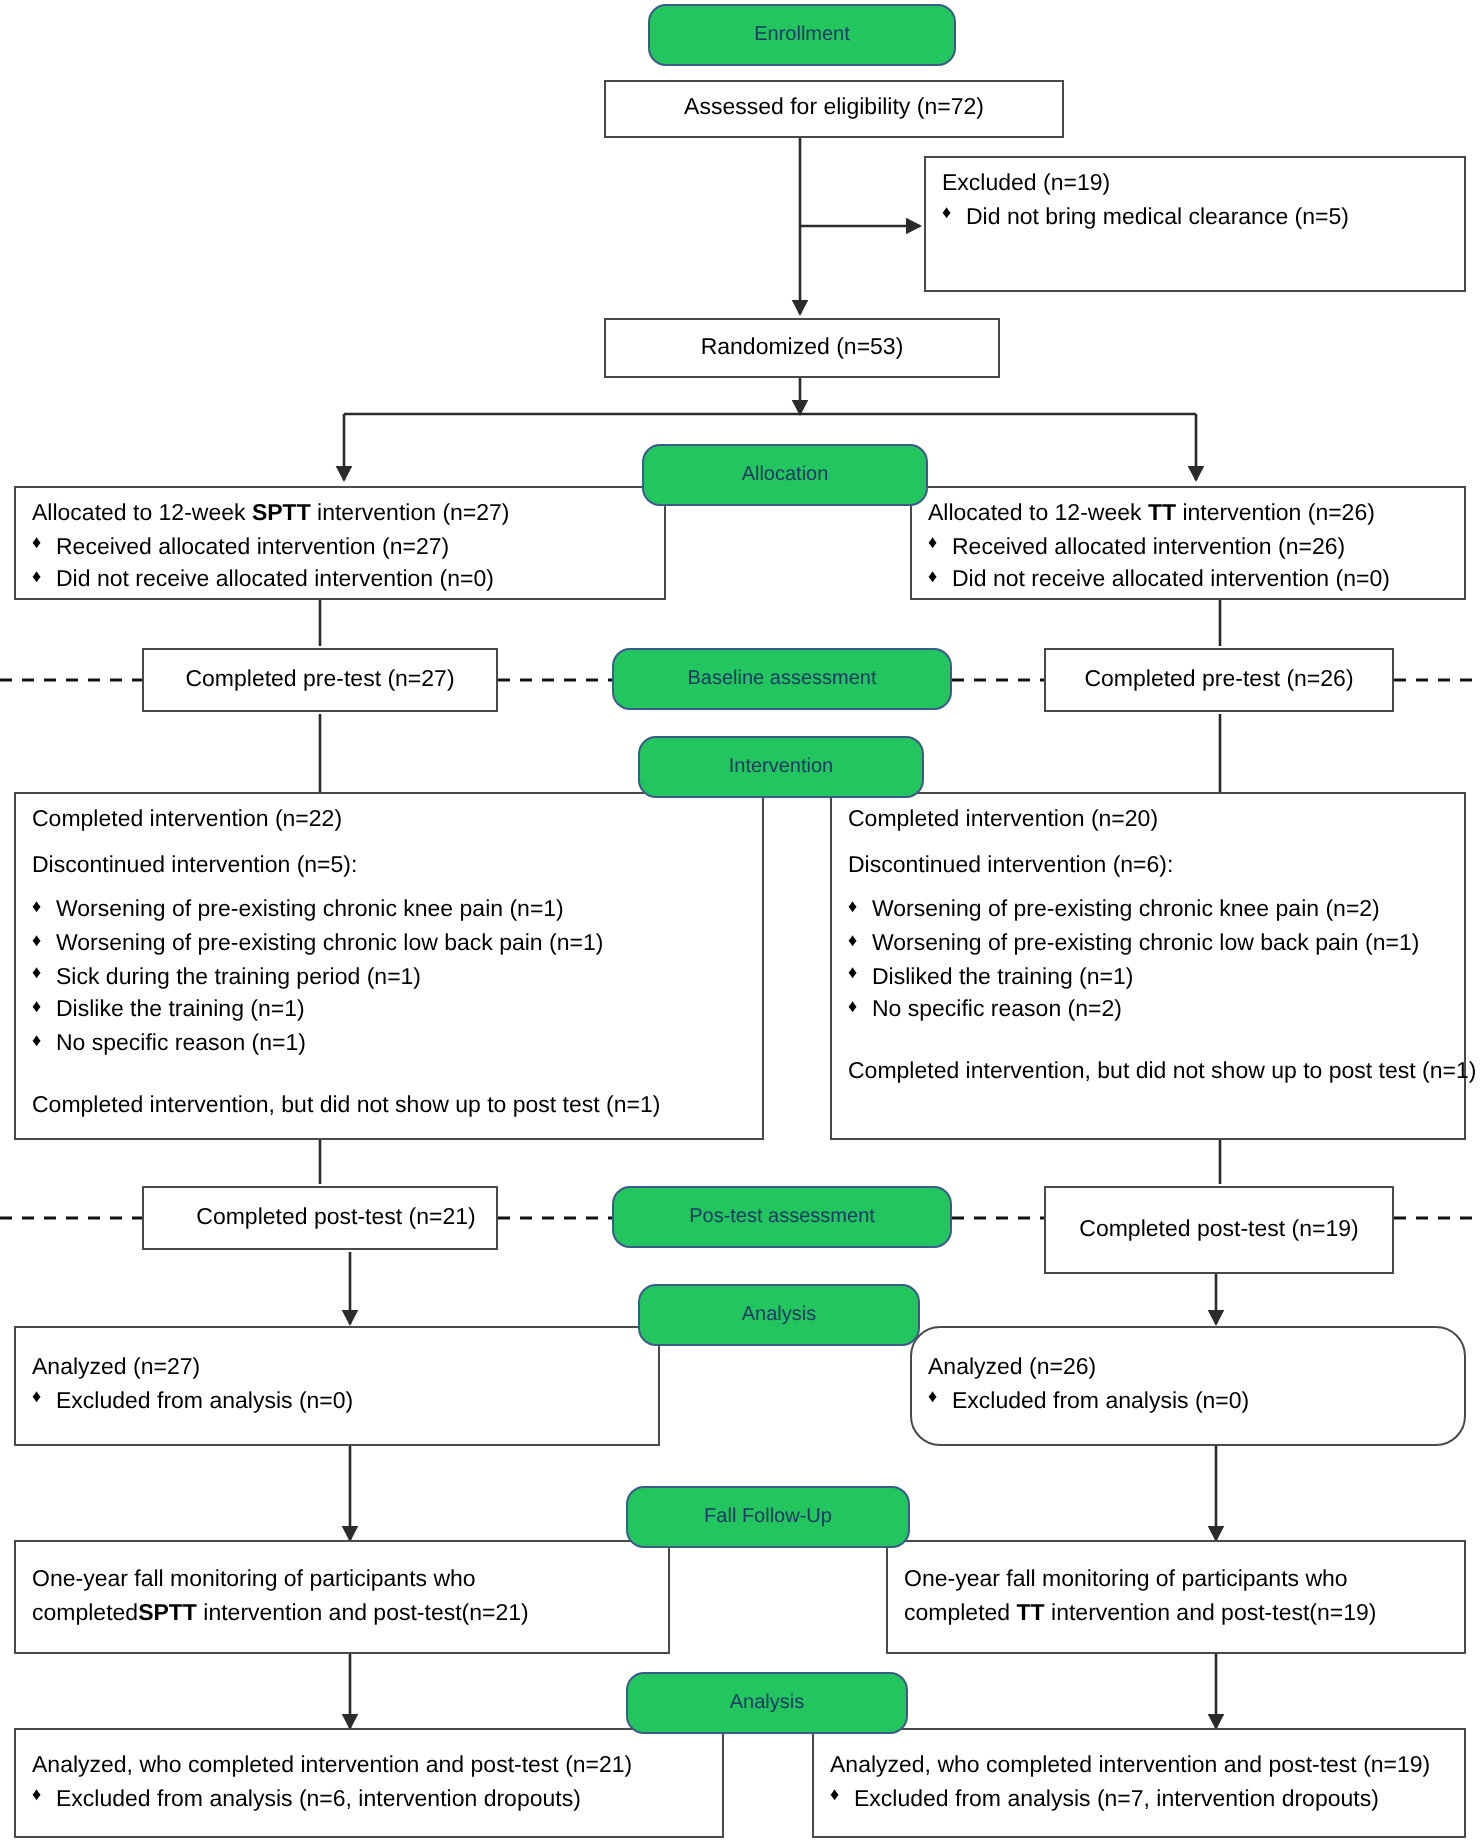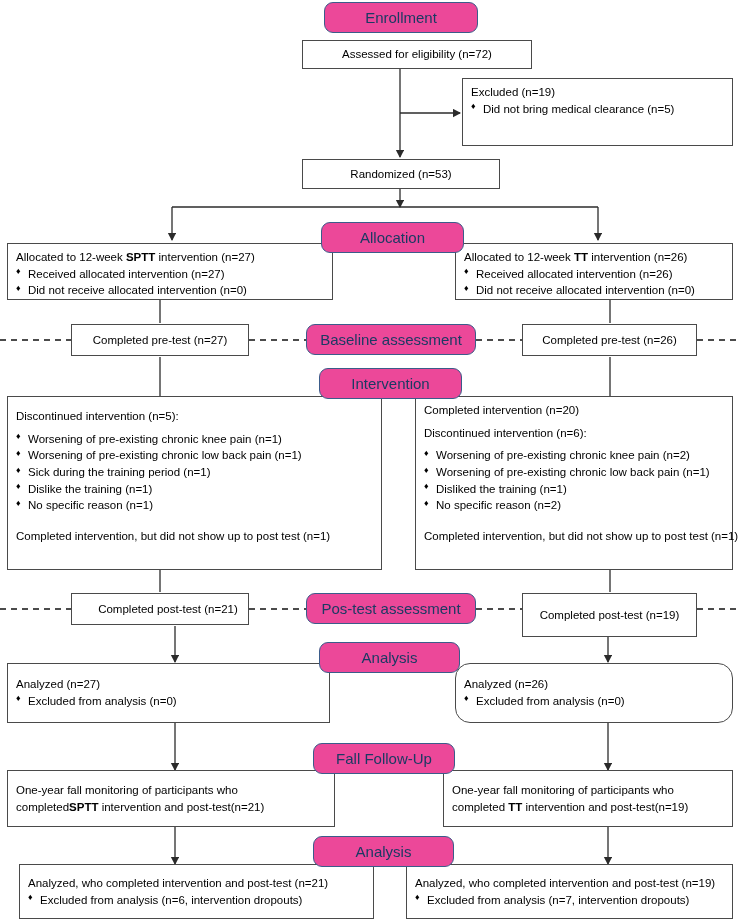--- a/index.html
+++ b/index.html
@@ -33,25 +33,25 @@
   .box.center{
     display:flex;
     align-items:center;
     justify-content:center;
     padding:3px 6px;
     text-align:center;
   }
   .stage{
     position:absolute;
     box-sizing:border-box;
-    background:#ec4899;
+    background:#22c55e;
     border:1.4px solid #3b5c8a;
     border-radius:9px;
     color:#1b3a63;
-    font-size:15px;
+    font-size:10px;
     display:flex;
     align-items:center;
     justify-content:center;
     text-align:center;
     z-index:5;
   }
   ul.bul{
     list-style:none;
     margin:0;
     padding:0;
@@ -167,20 +167,21 @@
     <span>Completed pre-test (n=27)</span>
   </div>
 
   <div class="box center" style="left:522px; top:324px; width:175px; height:32px;">
     <span>Completed pre-test (n=26)</span>
   </div>
 
   <div class="stage" style="left:319px; top:368px; width:143px; height:31px;">Intervention</div>
 
   <div class="box" style="left:7px; top:396px; width:375px; height:174px;">
+    <div class="ln">Completed intervention (n=22)</div>
     <div class="gap"></div>
     <div class="ln">Discontinued intervention (n=5):</div>
     <div class="gap"></div>
     <ul class="bul">
       <li>Worsening of pre-existing chronic knee pain (n=1)</li>
       <li>Worsening of pre-existing chronic low back pain (n=1)</li>
       <li>Sick during the training period (n=1)</li>
       <li>Dislike the training (n=1)</li>
       <li>No specific reason (n=1)</li>
     </ul>
@@ -236,21 +237,21 @@
     <div class="ln"><span>completed</span><b>SPTT</b><span> intervention and post-test(n=21)</span></div>
   </div>
 
   <div class="box" style="left:443px; top:770px; width:290px; height:57px; padding-top:11px;">
     <div class="ln">One-year fall monitoring of participants who</div>
     <div class="ln"><span>completed </span><b>TT</b><span> intervention and post-test(n=19)</span></div>
   </div>
 
   <div class="stage" style="left:313px; top:836px; width:141px; height:31px;">Analysis</div>
 
-  <div class="box" style="left:19px; top:864px; width:355px; height:55px; padding-top:10px;">
+  <div class="box" style="left:7px; top:864px; width:355px; height:55px; padding-top:10px;">
     <div class="ln">Analyzed, who completed intervention and post-test (n=21)</div>
     <ul class="bul">
       <li>Excluded from analysis (n=6, intervention dropouts)</li>
     </ul>
   </div>
 
   <div class="box" style="left:406px; top:864px; width:327px; height:55px; padding-top:10px;">
     <div class="ln">Analyzed, who completed intervention and post-test (n=19)</div>
     <ul class="bul">
       <li>Excluded from analysis (n=7, intervention dropouts)</li>

